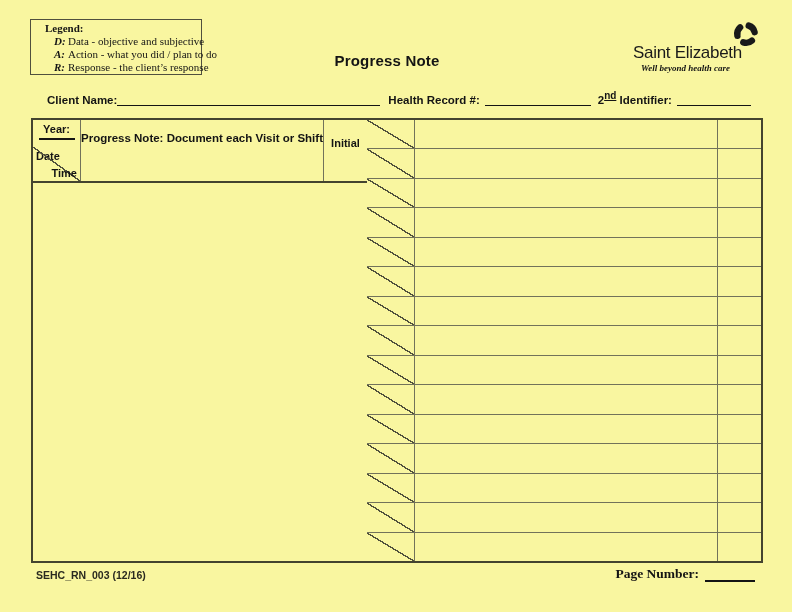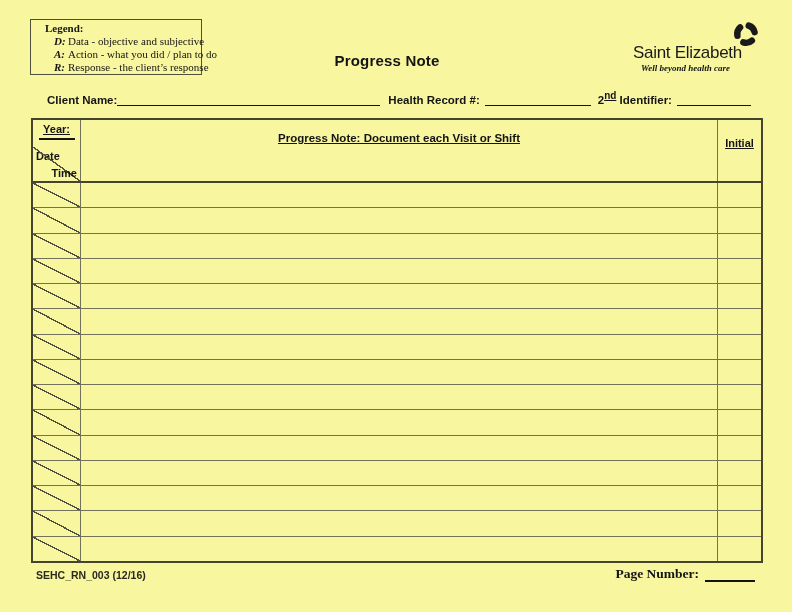--- a/index.html
+++ b/index.html
@@ -54,21 +54,21 @@
   }
   .fl-client { width: 263px; }
   .fl-record { width: 106px; margin-left: 5px; }
   .fl-ident  { width: 74px;  margin-left: 5px; }
   .gap-a { width: 8px; } .gap-b { width: 7px; }
   sup { font-size: 10px; vertical-align: super; text-decoration: underline; }
   
   .note-table {
     position: absolute; left: 31px; top: 118px; width: 732px; height: 445px;
     border: 2px solid #44442f;
-    display: flex; flex-direction: column; text-decoration: underline;
+    display: flex; flex-direction: row;
   }
   .thead { display: flex; height: 63px; border-bottom: 2px solid #44442f; }
   .tbody { display: flex; flex-direction: column; flex: 1; }
   .trow  { display: flex; flex: 1; border-bottom: 1px solid #72725a; }
   .trow:last-child { border-bottom: none; }
   .col-datetime { width: 48px; border-right: 1px solid #72725a; position: relative; }
   .col-note     { flex: 1; border-right: 1px solid #72725a; position: relative; }
   .col-initial  { width: 43px; position: relative; }
   .diag {
     position: absolute; left: 0; right: 0; top: 0; bottom: 0;

